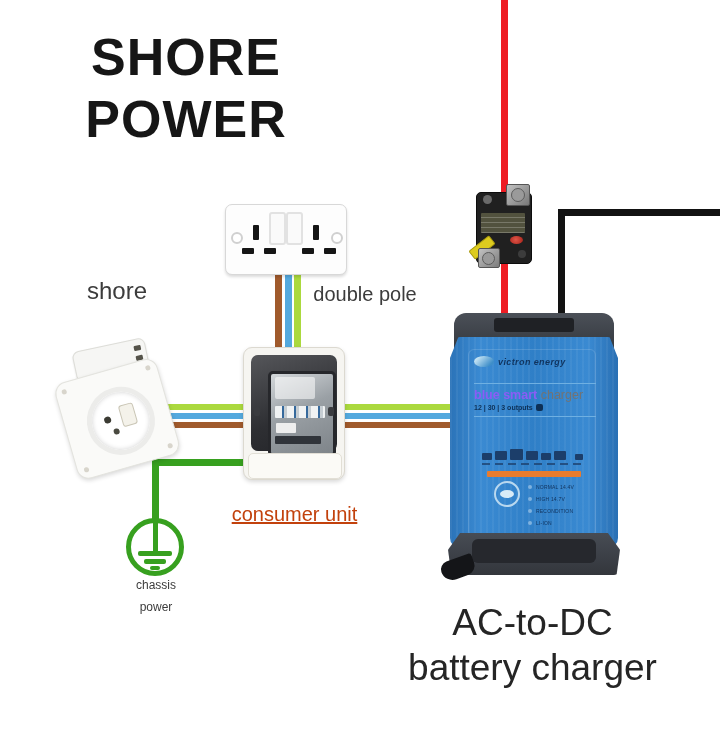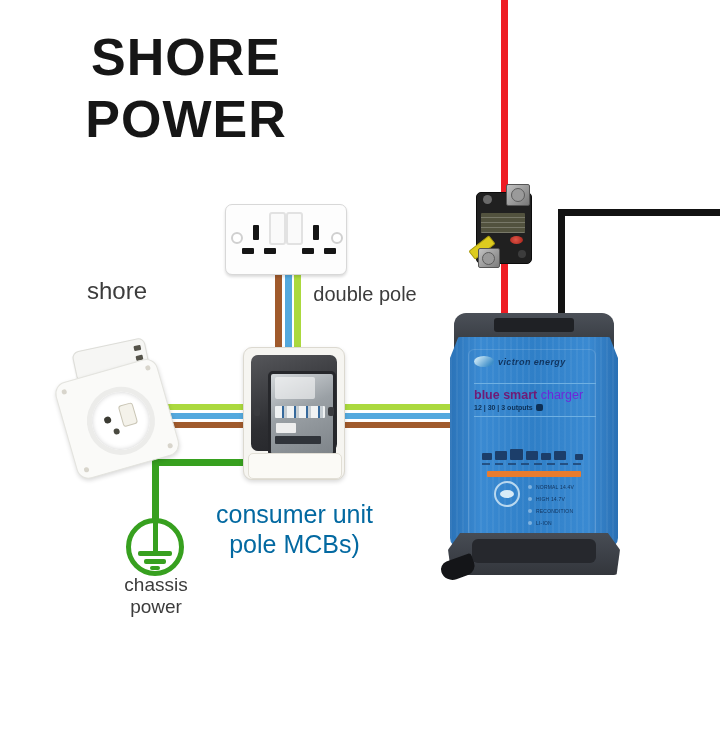--- a/index.html
+++ b/index.html
@@ -7,22 +7,22 @@
           font-family:"Liberation Sans", sans-serif;color:#3c3c3c;}
   .abs{position:absolute;}
 
   
   .title{left:52px;top:26px;width:268px;text-align:center;font-size:52px;font-weight:800;
          color:#161616;line-height:62px;letter-spacing:1px;z-index:4;}
   .lbl{z-index:4;text-align:center;color:#3c3c3c;}
   .lbl-inlet{left:32px;top:276px;width:170px;font-size:24px;line-height:29px;}
   .lbl-socket{left:295px;top:282px;width:140px;font-size:20px;line-height:24px;}
   .lbl-breaker{left:392px;top:193px;width:96px;font-size:20px;line-height:26px;}
-  .lbl-cu{left:202px;top:499px;width:185px;font-size:25px;line-height:30px;color:#0369a1;}
-  .lbl-gnd{left:96px;top:574px;width:120px;font-size:19px;line-height:22px;}
+  .lbl-cu{left:202px;top:499px;width:185px;font-size:20px;line-height:30px;color:#c2410c;text-decoration:underline;}
+  .lbl-gnd{left:96px;top:574px;width:120px;font-size:12px;line-height:22px;}
   .lbl-charger{left:390px;top:600px;width:285px;font-size:37px;line-height:45px;color:#252525;}
 
   
   .wire{z-index:1;}
   .w-red{left:501px;top:0;width:7px;height:322px;background:#ee1c23;}
   .w-blk-h{left:558px;top:209px;width:162px;height:7px;background:#121212;}
   .w-blk-v{left:558px;top:209px;width:7px;height:112px;background:#121212;}
   .w-sock-brown{left:275px;top:266px;width:7px;height:99px;background:#a05a2c;}
   .w-sock-blue{left:285px;top:266px;width:7px;height:99px;background:#54a9de;}
   .w-sock-gy{left:294px;top:266px;width:7px;height:99px;background:#abd93e;}
@@ -117,21 +117,21 @@
             clip-path:polygon(5% 0,95% 0,100% 10%,100% 100%,0 100%,0 10%);}
   .chg-body:after{content:"";position:absolute;inset:0;
             background:repeating-linear-gradient(90deg,rgba(255,255,255,.05) 0 2px,transparent 2px 6px);}
   .chg-panel{position:absolute;left:22px;top:38px;width:126px;height:186px;border:1px solid rgba(255,255,255,.14);border-radius:6px;}
   .chg-logo{position:absolute;left:28px;top:44px;height:13px;display:flex;align-items:center;gap:4px;}
   .chg-bird{width:20px;height:11px;border-radius:50%;background:linear-gradient(135deg,#bfe0f2 20%,#3e8ec9 80%);}
   .chg-brand{font-size:9px;font-weight:bold;font-style:italic;color:#10345f;letter-spacing:.4px;white-space:nowrap;}
   .chg-hr{position:absolute;left:28px;width:122px;height:1px;background:#6fb0e2;}
   .chg-hr1{top:72px;} .chg-hr2{top:105px;}
   .chg-prod{position:absolute;left:28px;top:77px;font-size:12.5px;white-space:nowrap;}
-  .chg-prod .b{font-weight:bold;color:#701a75;} .chg-prod .l{color:#6d28d9;}
+  .chg-prod .b{font-weight:bold;color:#8b5cf6;} .chg-prod .l{color:#737373;}
   .chg-spec{position:absolute;left:28px;top:93px;font-size:7px;font-weight:bold;color:#0d3056;
             display:flex;align-items:center;gap:3px;white-space:nowrap;}
   .chg-spec .badge{display:inline-block;width:7px;height:7px;background:#0d3056;border-radius:2px;}
   .chg-icons{position:absolute;left:36px;top:137px;width:104px;height:12px;display:flex;align-items:flex-end;gap:3px;}
   .chg-icons span{background:#1c3e6a;border-radius:1px;}
   .ic1{width:10px;height:7px;} .ic2{width:12px;height:9px;} .ic3{width:13px;height:11px;}
   .ic4{width:12px;height:9px;} .ic5{width:10px;height:7px;} .ic6{width:12px;height:9px;} .ic7{width:8px;height:6px;margin-left:6px;}
   .chg-capt{position:absolute;left:36px;top:152px;width:104px;height:2px;
             background:repeating-linear-gradient(90deg,#1c3e6a 0 8px,transparent 8px 13px);opacity:.75;}
   .chg-orange{position:absolute;left:41px;top:160px;width:94px;height:6px;background:#e87c2e;border-radius:1px;}
@@ -231,21 +231,20 @@
         <div class="cu-tag"></div>
         <div class="cu-band"></div>
       </div>
       <div class="cu-latch cu-latch-l"></div>
       <div class="cu-latch cu-latch-r"></div>
     </div>
     <div class="cu-bottom"></div>
   </div>
   <div class="abs lbl lbl-cu">
     <div>consumer unit</div>
-    <div>pole MCBs)</div>
   </div>
 
   <div class="abs gnd">
     <div class="gnd-circle"></div>
     <div class="gnd-stem"></div>
     <div class="gnd-b1"></div>
     <div class="gnd-b2"></div>
     <div class="gnd-b3"></div>
   </div>
   <div class="abs lbl lbl-gnd">
@@ -303,14 +302,18 @@
       <div class="chg-led-row">
         <div class="chg-dot"></div>
         <div class="chg-led-lbl">LI-ION</div>
       </div>
     </div>
     <div class="chg-base">
       <div class="chg-base-in"></div>
     </div>
     <div class="chg-hook"></div>
   </div>
+  <div class="abs lbl lbl-charger">
+    <div>AC-to-DC</div>
+    <div>battery charger</div>
+  </div>
 
 </div>
 
 </body></html>

